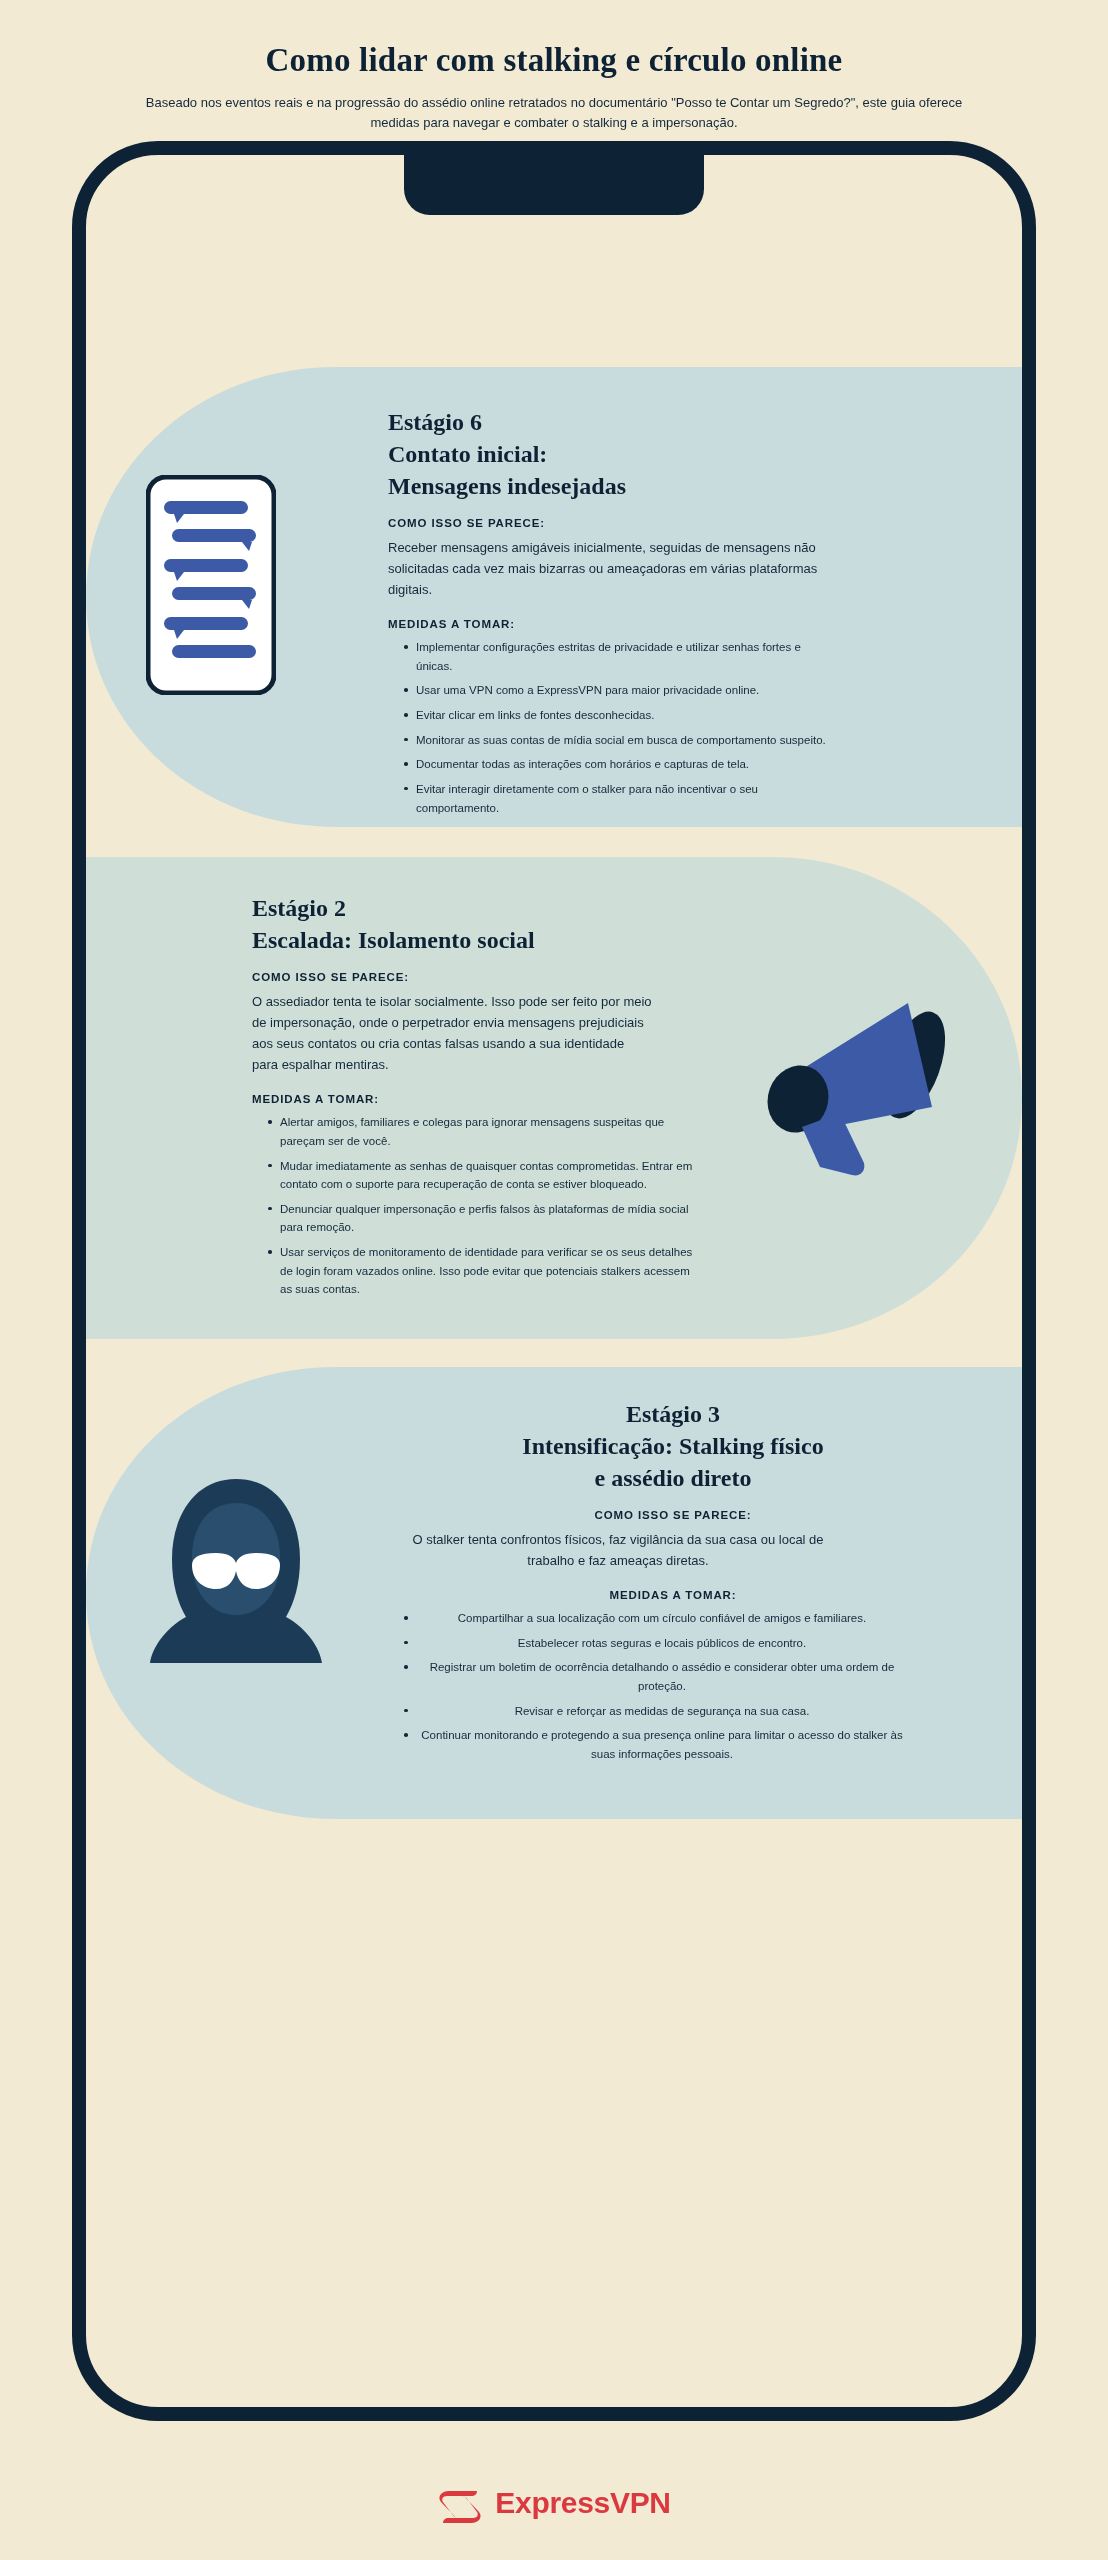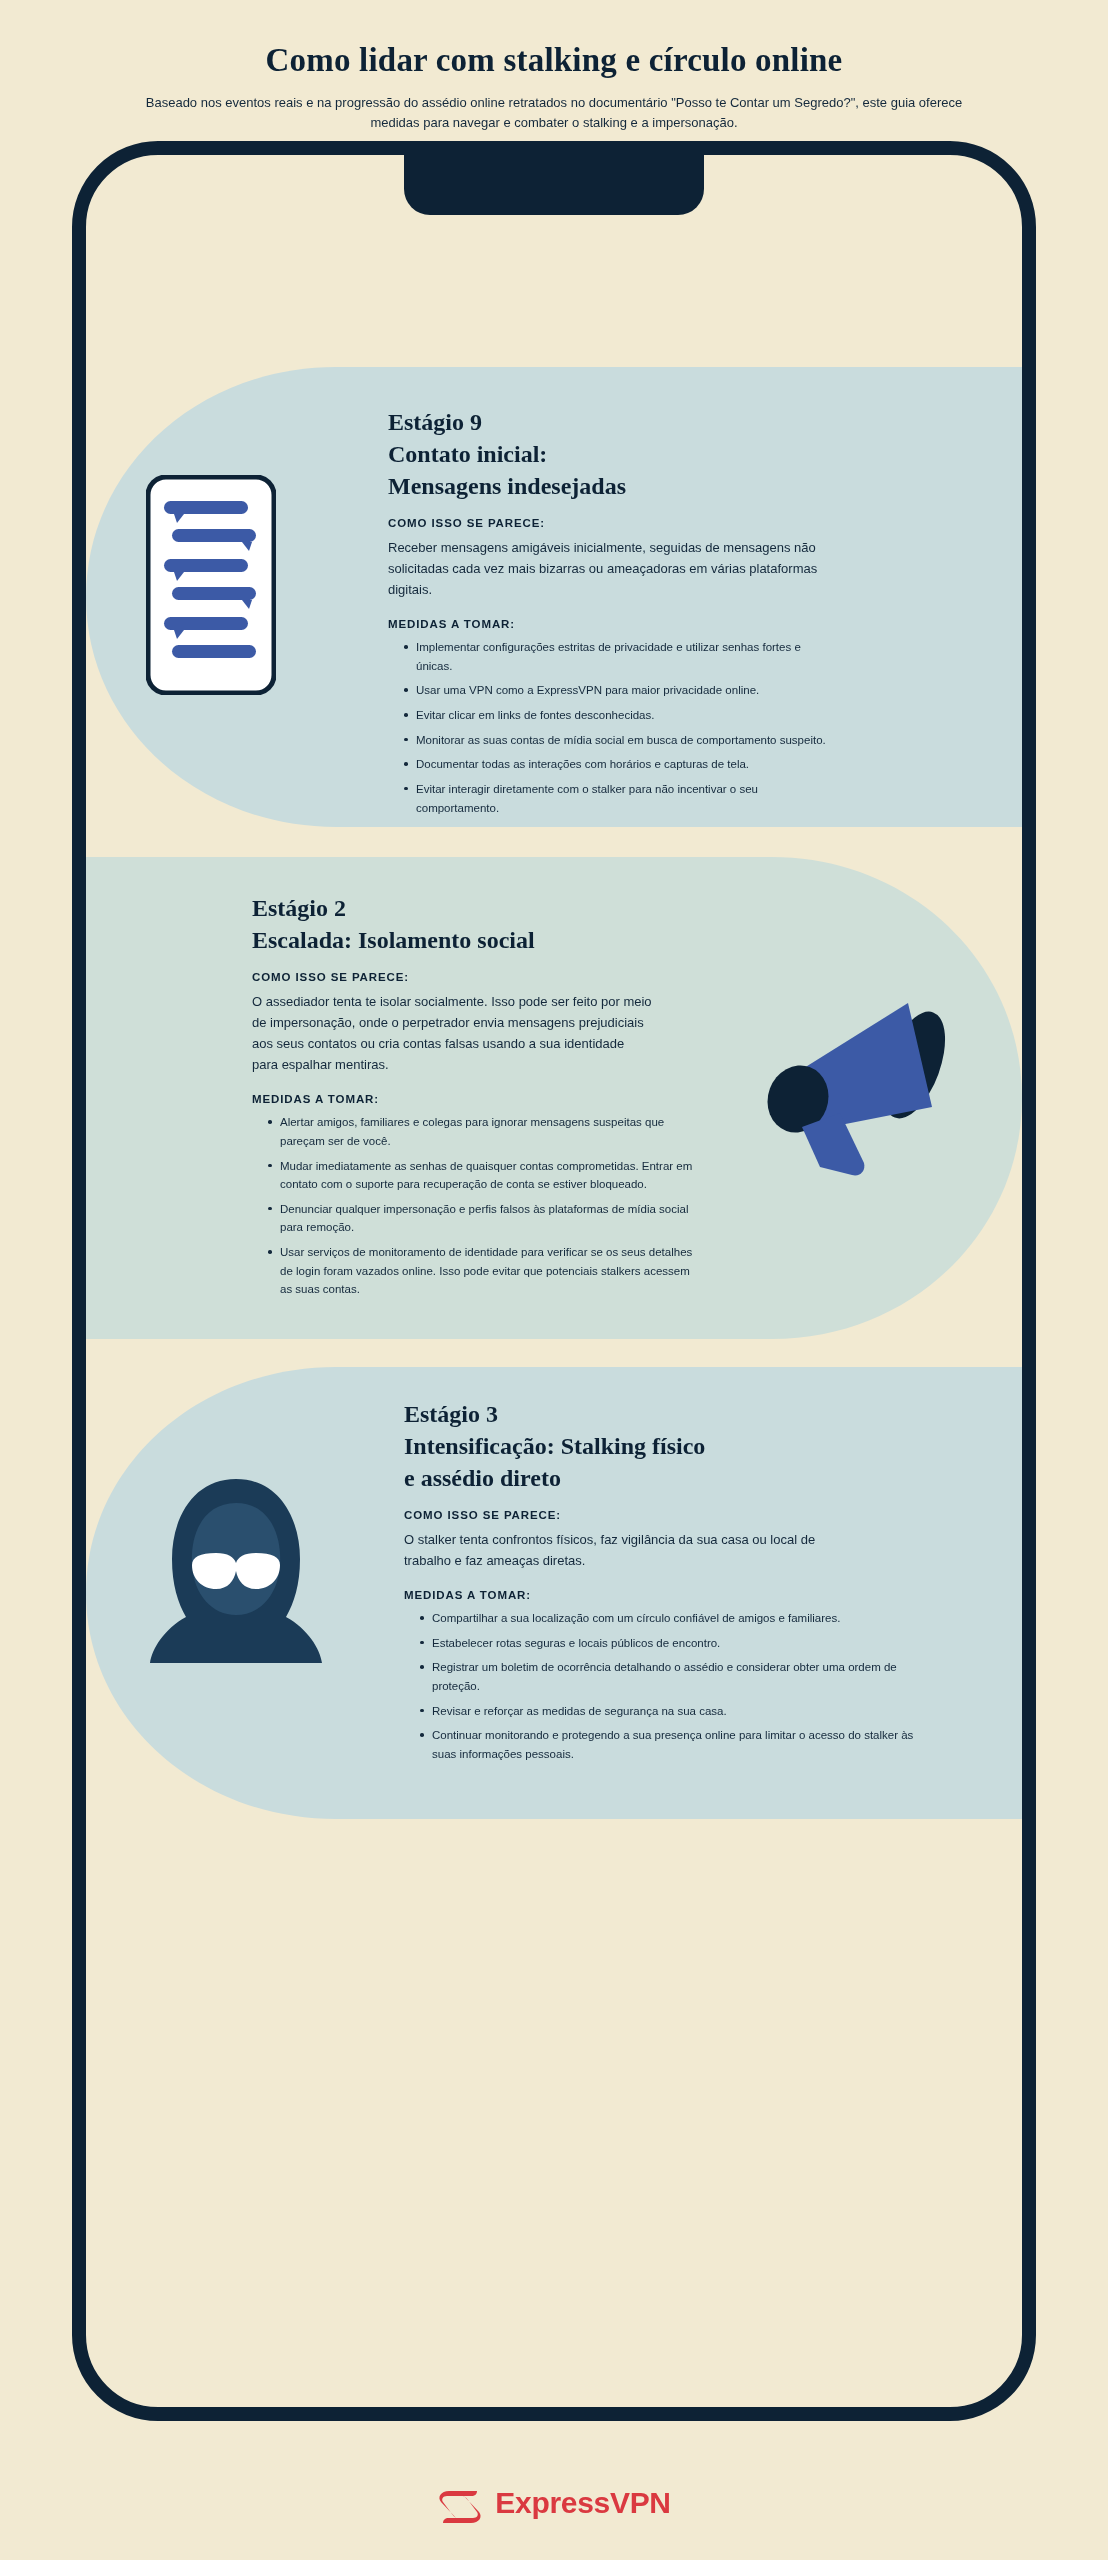--- a/index.html
+++ b/index.html
@@ -184,21 +184,21 @@
             <rect x="26" y="112" width="84" height="13" rx="6.5"></rect>
             <path d="M96 125 l10 0 l-3 9 z"></path>
             <rect x="18" y="142" width="84" height="13" rx="6.5"></rect>
             <path d="M28 155 l10 0 l-7 9 z"></path>
             <rect x="26" y="170" width="84" height="13" rx="6.5"></rect>
           </g>
         </svg>
 
         <div style="position:absolute;left:302px;top:40px;width:570px;">
           <div class="stage-title">
-            <span>Estágio 9</span><br>
+            <span>Estágio 6</span><br>
             <span>Contato inicial:</span><br>
             <span>Mensagens indesejadas</span>
           </div>
           <div class="label">COMO ISSO SE PARECE:</div>
           <div class="body-text" style="width:450px;">Receber mensagens amigáveis inicialmente, seguidas de mensagens não solicitadas cada vez mais bizarras ou ameaçadoras em várias plataformas digitais.</div>
           <div class="label">MEDIDAS A TOMAR:</div>
           <ul class="measures" style="width:450px;">
             <li>Implementar configurações estritas de privacidade e utilizar senhas fortes e únicas.</li>
             <li>Usar uma VPN como a ExpressVPN para maior privacidade online.</li>
             <li>Evitar clicar em links de fontes desconhecidas.</li>
@@ -244,21 +244,21 @@
         </svg>
 
         <svg width="180" height="190" viewBox="0 0 180 190" style="position:absolute;left:60px;top:106px;">
           <path d="M90 6 C48 6 26 44 26 86 C26 112 32 130 40 144 C18 156 6 176 4 190 L176 190 C174 176 162 156 140 144 C148 130 154 112 154 86 C154 44 132 6 90 6 Z" fill="#1b3b57"></path>
           <path d="M90 30 C58 30 44 60 46 92 C48 122 66 142 90 142 C114 142 132 122 134 92 C136 60 122 30 90 30 Z" fill="#2a4f6e"></path>
           <g fill="#ffffff">
             <path d="M46 92 C46 84 54 80 70 80 C82 80 88 84 90 90 C92 84 98 80 110 80 C126 80 134 84 134 92 C134 106 124 116 110 116 C98 116 92 108 90 98 C88 108 82 116 70 116 C56 116 46 106 46 92 Z"></path>
           </g>
         </svg>
 
-        <div style="position:absolute;left:318px;top:32px;width:570px;">
+        <div style="position:absolute;left:302px;top:32px;width:570px;text-align:center;">
           <div class="stage-title">
             <span>Estágio 3</span><br>
             <span>Intensificação: Stalking físico</span><br>
             <span>e assédio direto</span>
           </div>
           <div class="label">COMO ISSO SE PARECE:</div>
           <div class="body-text" style="width:460px;">O stalker tenta confrontos físicos, faz vigilância da sua casa ou local de trabalho e faz ameaças diretas.</div>
           <div class="label">MEDIDAS A TOMAR:</div>
           <ul class="measures" style="width:520px;">
             <li>Compartilhar a sua localização com um círculo confiável de amigos e familiares.</li>

